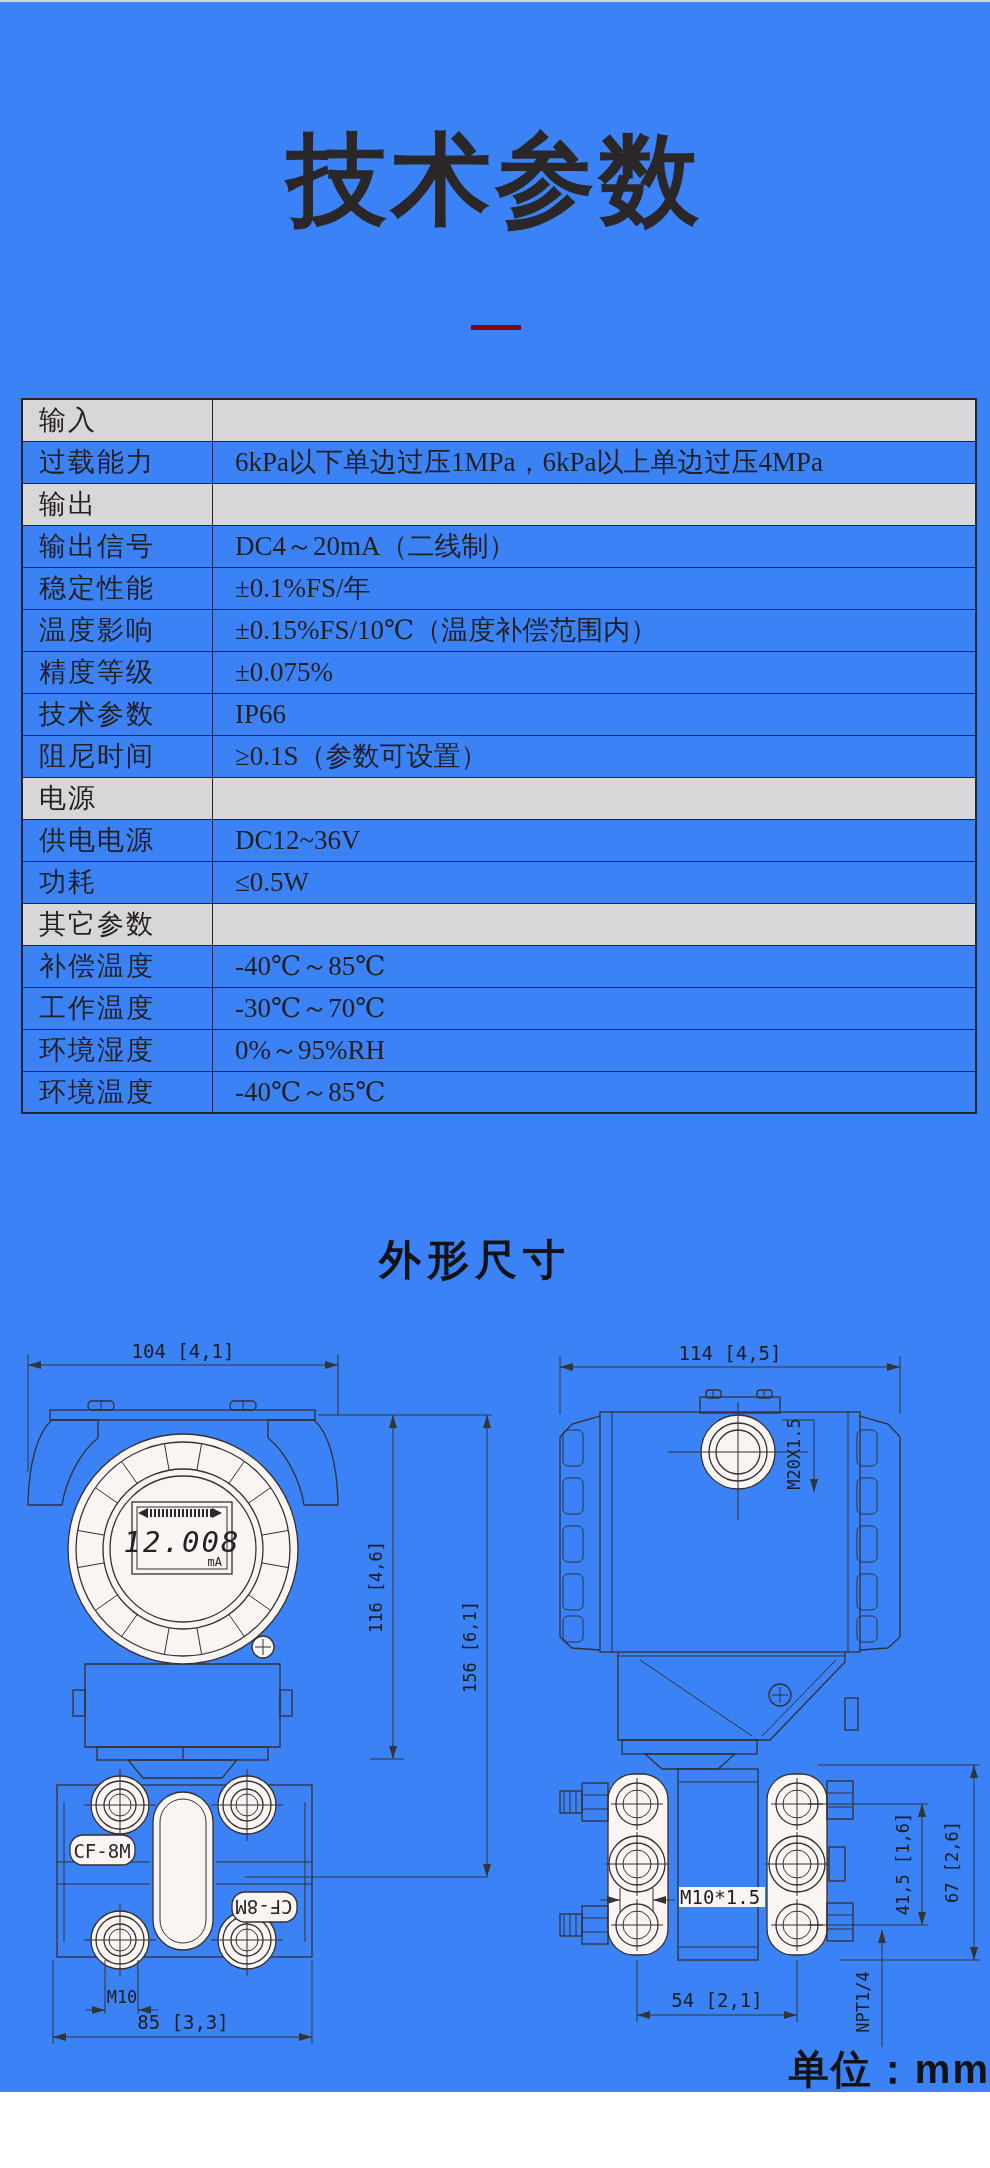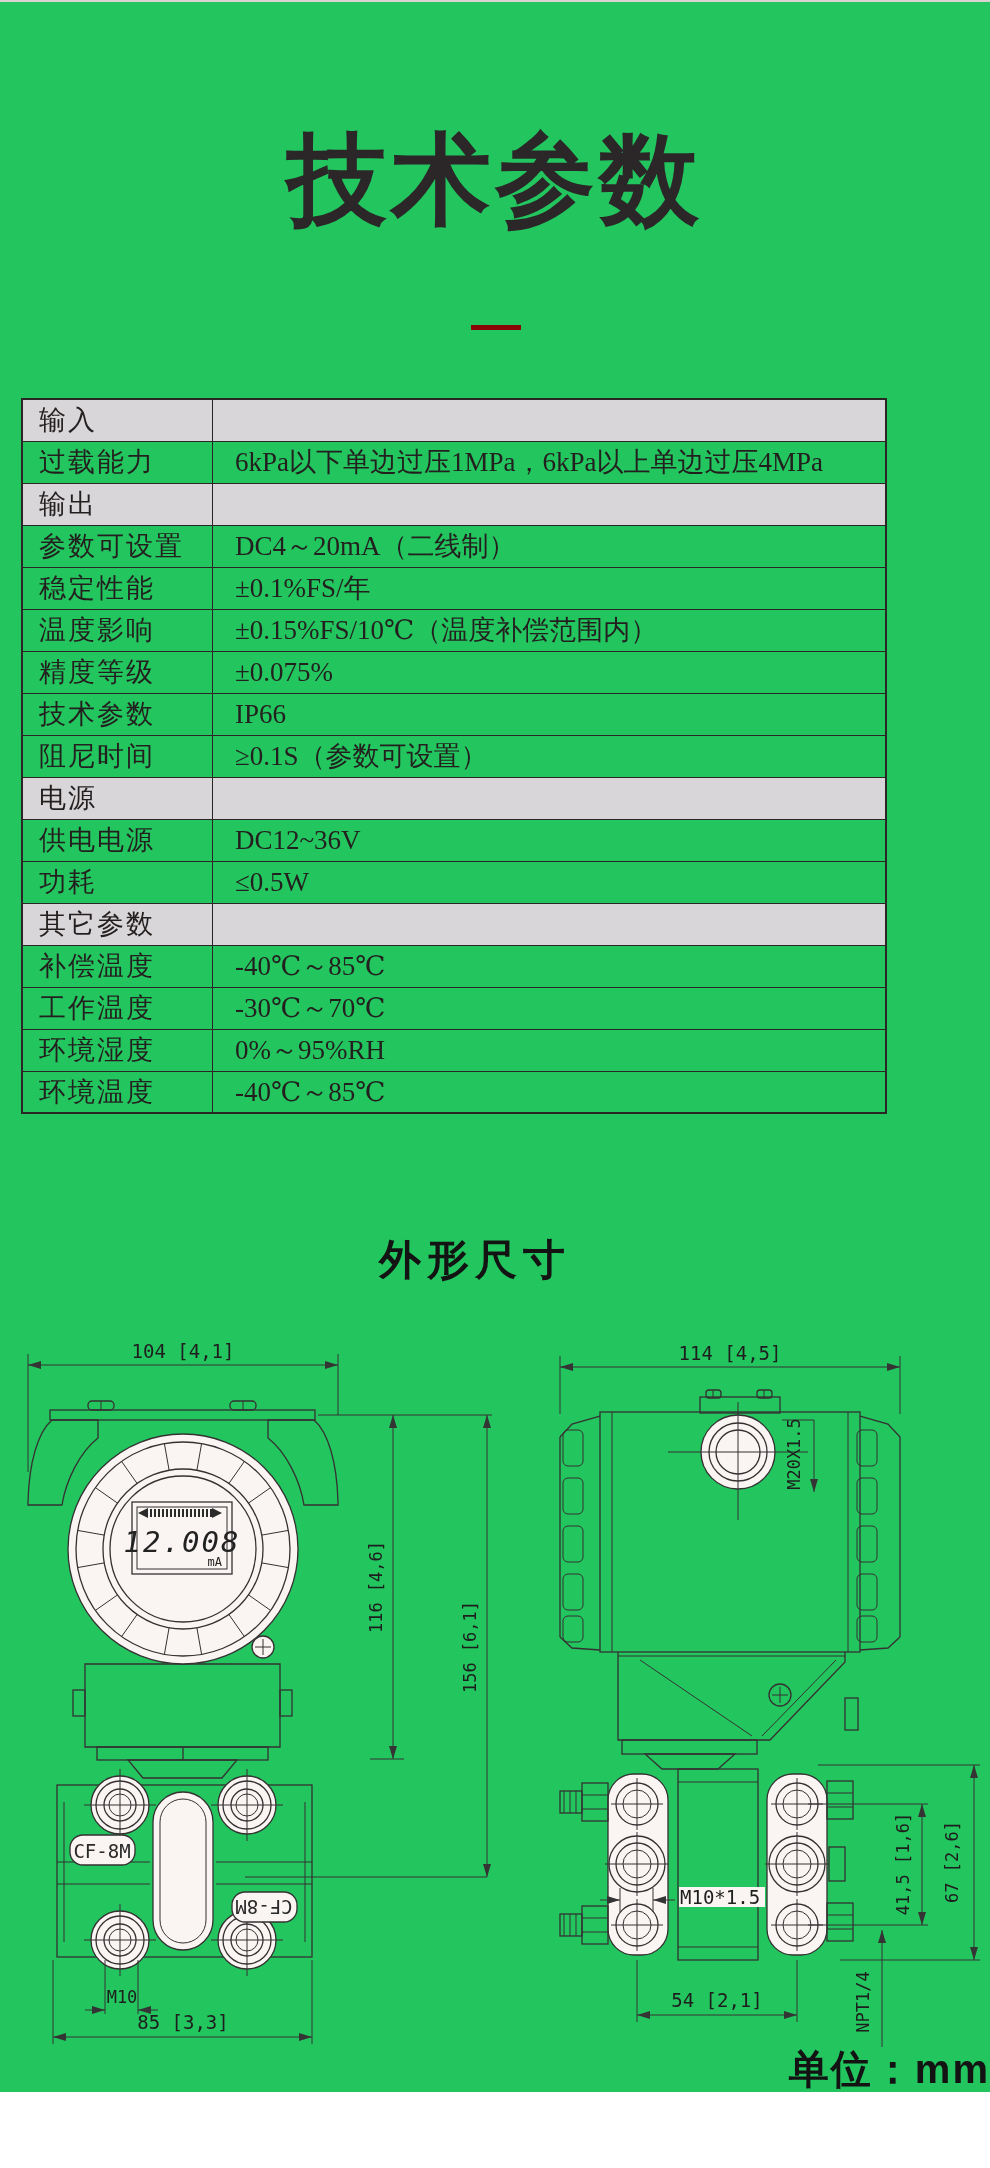--- a/index.html
+++ b/index.html
@@ -1,24 +1,24 @@
 <!DOCTYPE html>
 <html><head>
 <meta charset="utf-8">
 <style>
   html,body{margin:0;padding:0;background:#ffffff;}
   .page{position:relative;width:990px;height:2168px;background:#ffffff;overflow:hidden;
         font-family:"Liberation Sans","DejaVu Sans",sans-serif;}
-  .content{position:absolute;top:0;left:0;width:990px;height:2092px;background:#22c55e;
+  .content{position:absolute;top:0;left:0;width:990px;height:2092px;background:#3b82f6;
            border-top:2px solid #ddd2d2;box-sizing:border-box;}
   .main-title{position:absolute;top:112px;left:0;width:990px;text-align:center;
               font-size:100px;font-weight:900;color:#2b2728;letter-spacing:4px;
               font-family:"Liberation Sans","DejaVu Sans",sans-serif;}
   .red-dash{position:absolute;top:323px;left:471px;width:50px;height:5px;background:#8a0505;}
-  table.spec{position:absolute;top:396px;left:21px;width:866px;border-collapse:collapse;
+  table.spec{position:absolute;top:396px;left:21px;width:956px;border-collapse:collapse;
              border:2px solid #2b2525;table-layout:fixed;background:transparent;}
   table.spec tr{height:42px;}
   table.spec td{border:1px solid #2b2525;color:#241f1f;vertical-align:middle;
                 font-family:"Liberation Serif","DejaVu Serif",serif;font-size:27px;
                 overflow:hidden;white-space:nowrap;}
   table.spec td.k{width:172px;padding-left:16px;letter-spacing:2px;}
   table.spec td.v{padding-left:22px;}
   table.spec tr.sec td{background:#d8d6d9;}
   .dims-title{position:absolute;top:1230px;left:0;width:950px;text-align:center;
               font-size:42px;font-weight:700;color:#131313;letter-spacing:6px;}
@@ -53,21 +53,21 @@
           </tr>
         <tr>
           <td class="k">过载能力</td>
           <td class="v">6kPa以下单边过压1MPa，6kPa以上单边过压4MPa</td>
           </tr>
         <tr class="sec">
           <td class="k">输出</td>
           <td class="v"></td>
           </tr>
         <tr>
-          <td class="k">参数可设置</td>
+          <td class="k">输出信号</td>
           <td class="v">DC4～20mA（二线制）</td>
           </tr>
         <tr>
           <td class="k">稳定性能</td>
           <td class="v">±0.1%FS/年</td>
           </tr>
         <tr>
           <td class="k">温度影响</td>
           <td class="v">±0.15%FS/10℃（温度补偿范围内）</td>
           </tr>

